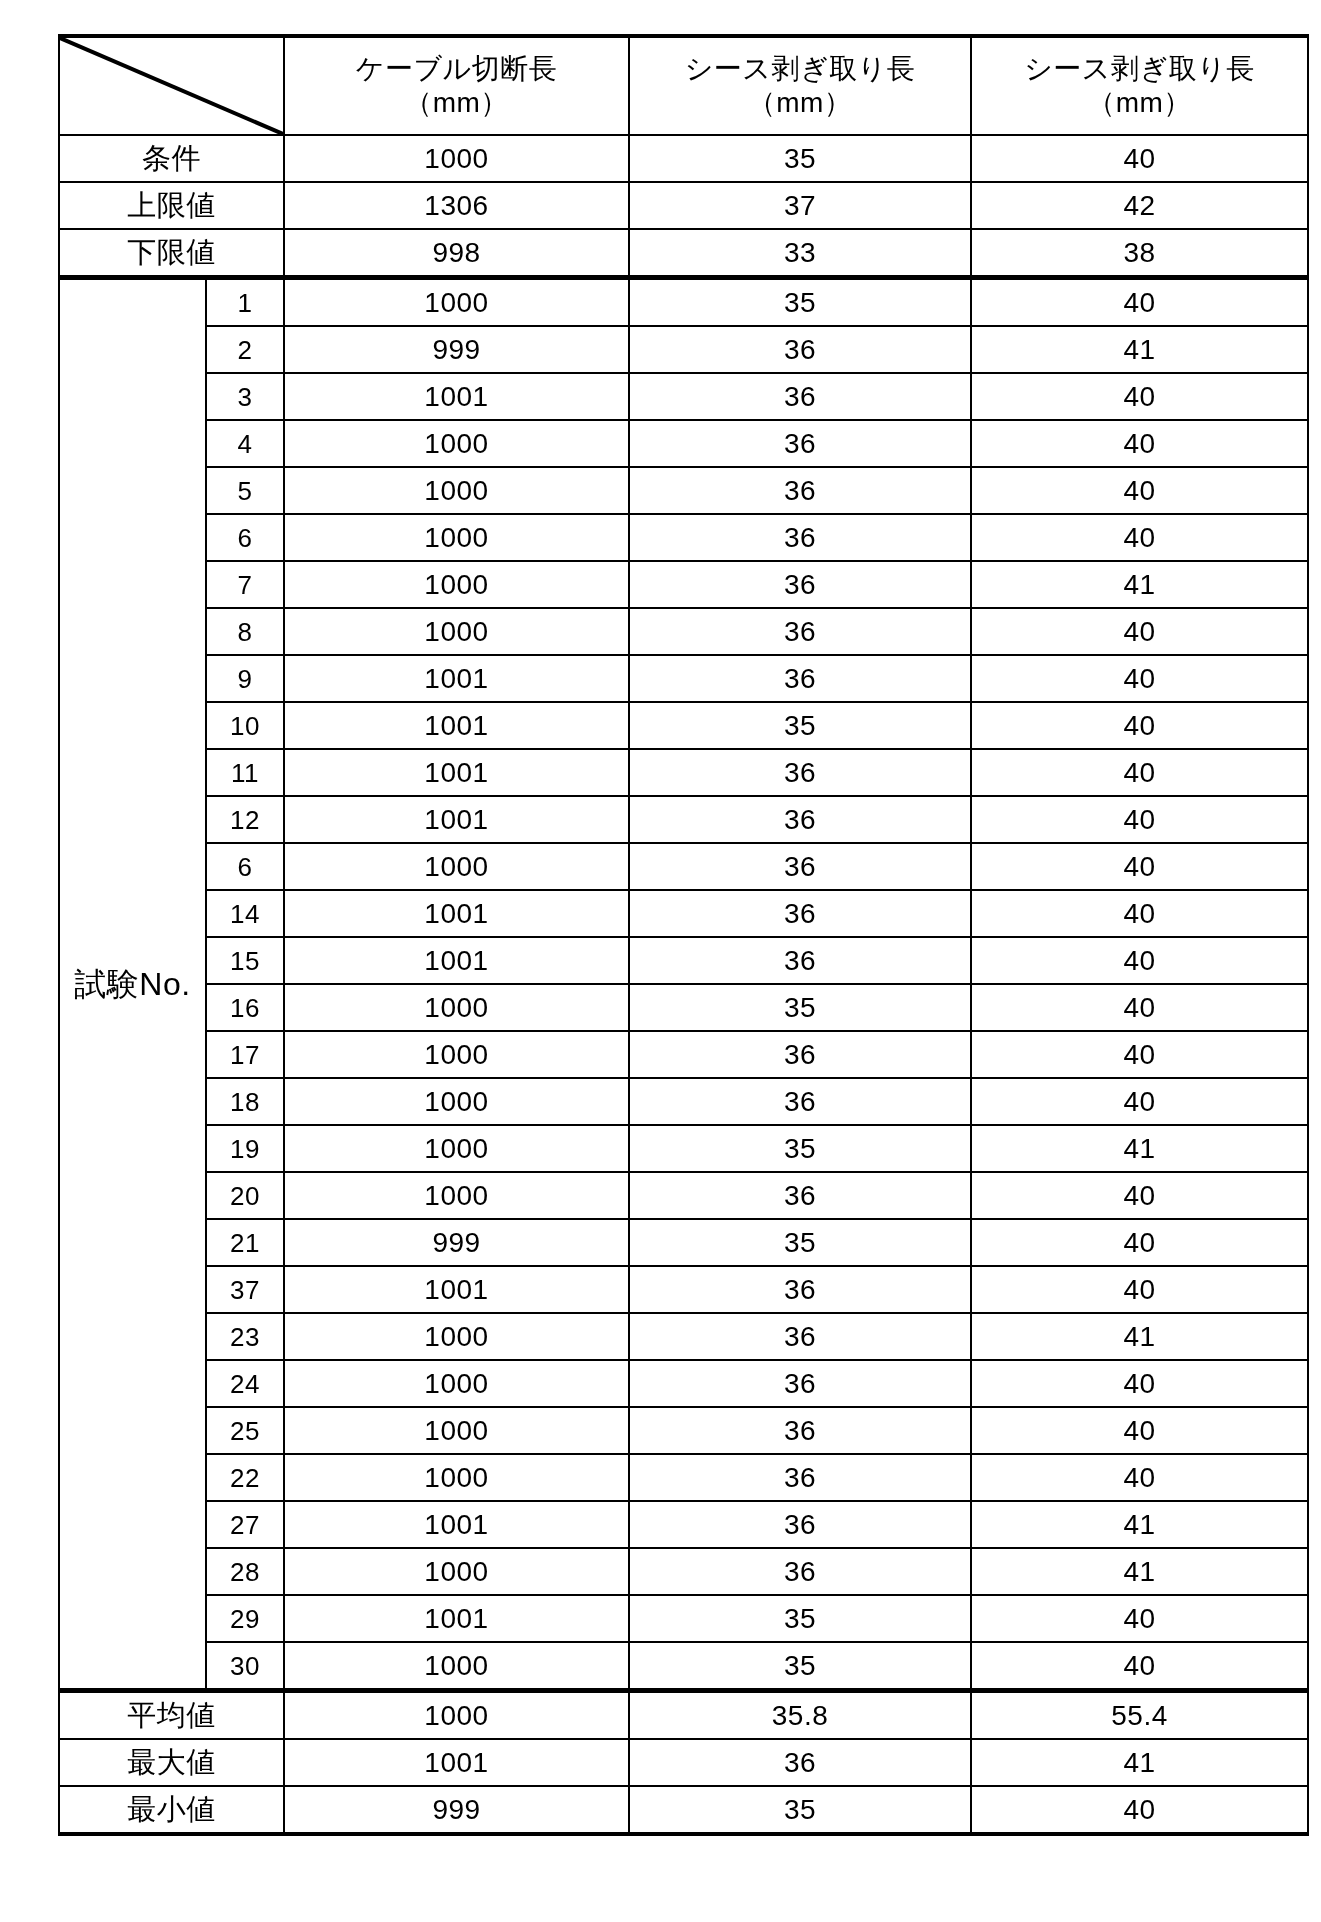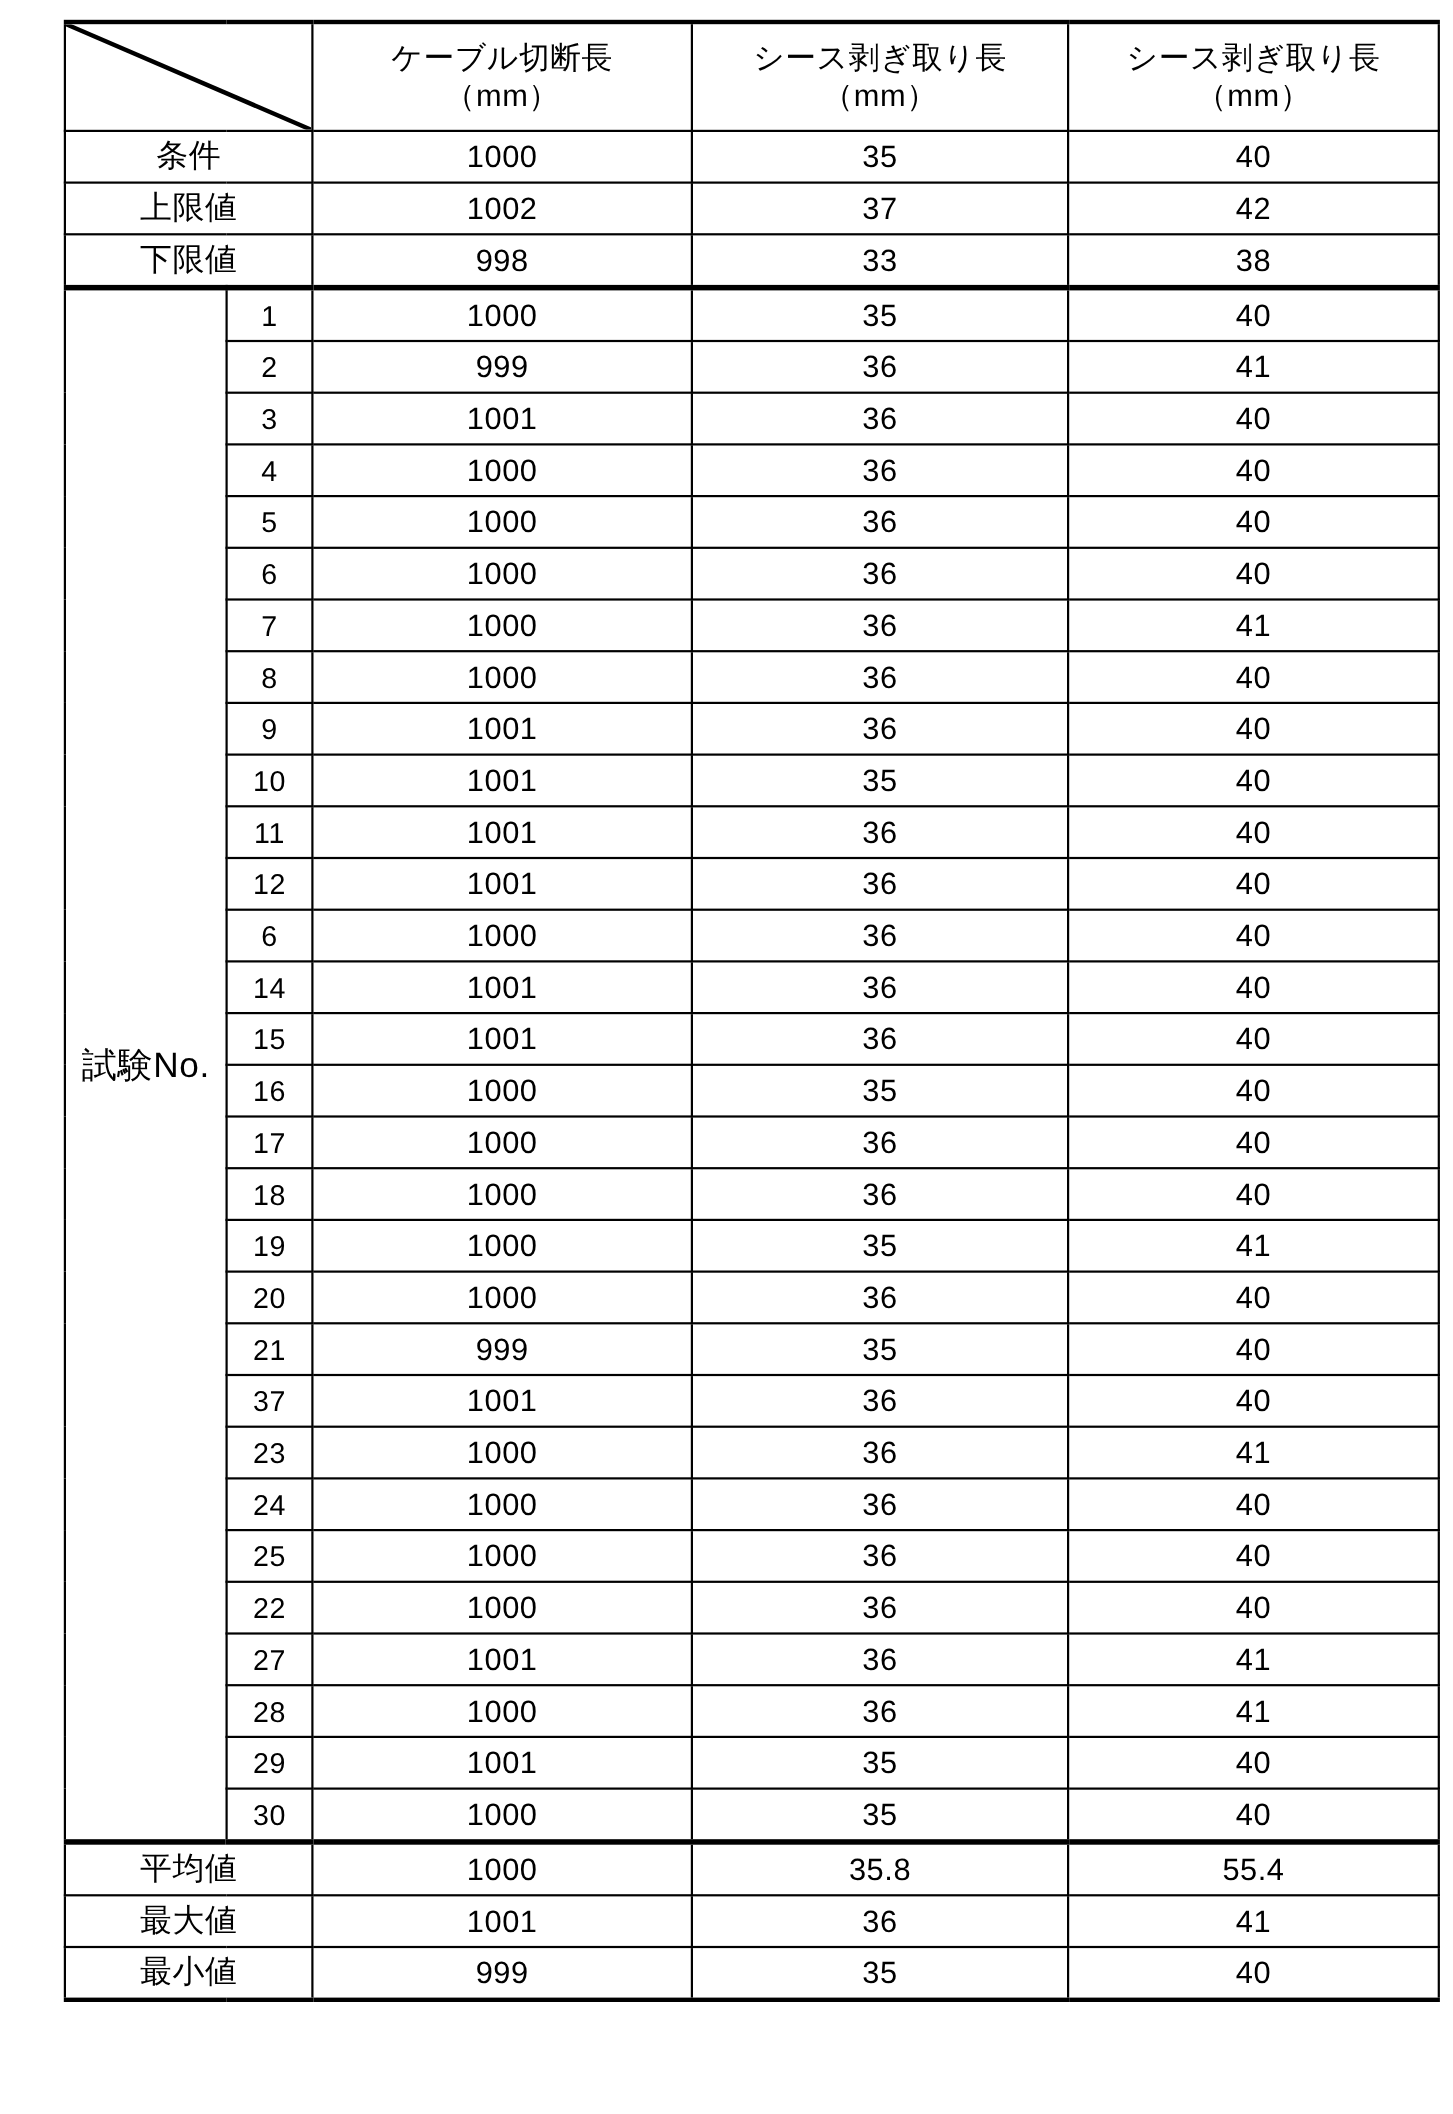--- a/index.html
+++ b/index.html
@@ -11,21 +11,21 @@
     width: 1321px;
     height: 1922px;
     font-family: "Liberation Sans", "DejaVu Sans", sans-serif;
     color: #000000;
     overflow: hidden;
   }
 
   #table-wrap {
     position: absolute;
     left: 58px;
-    top: 18px;
+    top: 34px;
     width: 1222px;
     height: 1886px;
   }
 
   table.data-table {
     border-collapse: collapse;
     table-layout: fixed;
     width: 1222px;
     font-size: 27px;
     line-height: 1;
@@ -139,21 +139,21 @@
           </td>
         </tr>
         <tr class="spec-row">
           <td class="cond-label outer-left" colspan="2">条件</td>
           <td class="cond-val">1000</td>
           <td class="cond-val">35</td>
           <td class="cond-val outer-right">40</td>
         </tr>
         <tr class="spec-row">
           <td class="cond-label outer-left" colspan="2">上限値</td>
-          <td class="cond-val">1002</td>
+          <td class="cond-val">1306</td>
           <td class="cond-val">37</td>
           <td class="cond-val outer-right">42</td>
         </tr>
         <tr class="spec-row block-end">
           <td class="cond-label outer-left" colspan="2">下限値</td>
           <td class="cond-val">998</td>
           <td class="cond-val">33</td>
           <td class="cond-val outer-right">38</td>
         </tr>
         <tr class="meas-row block-start">

